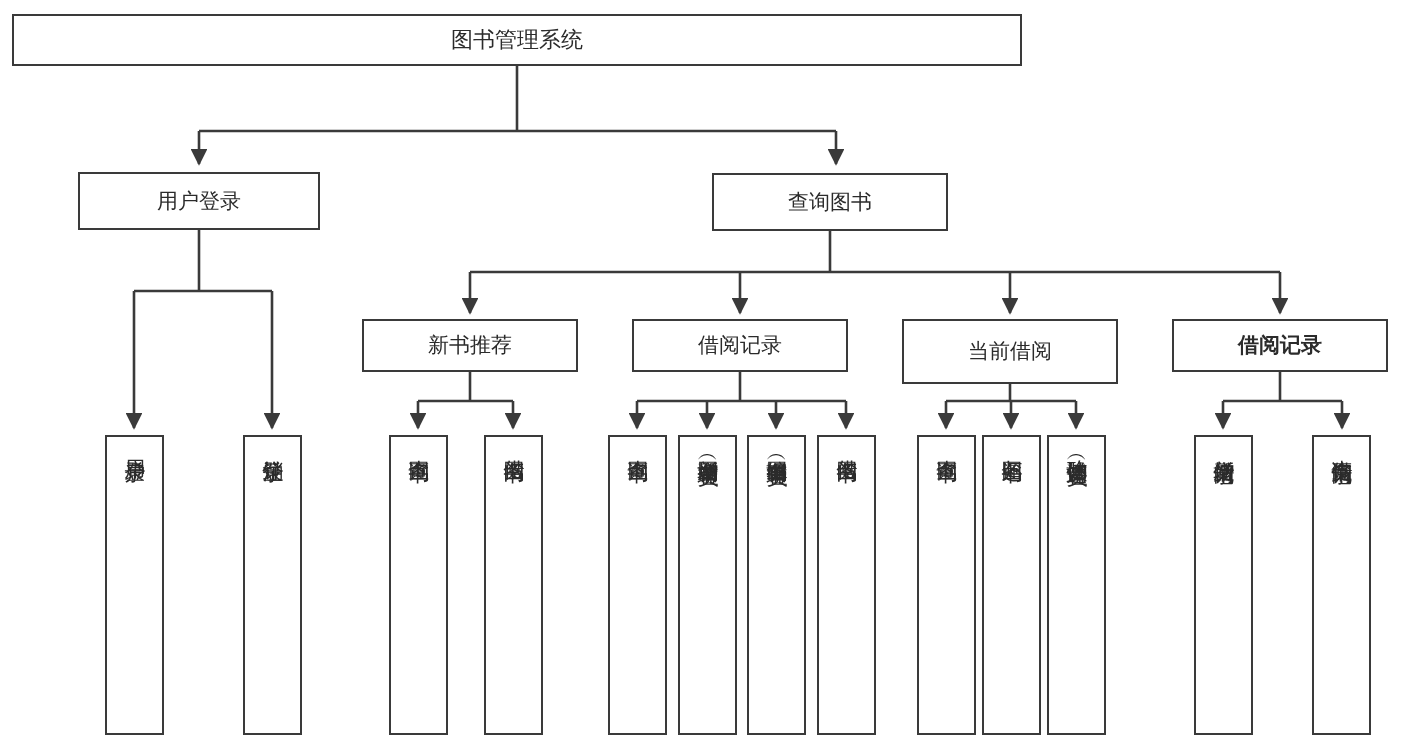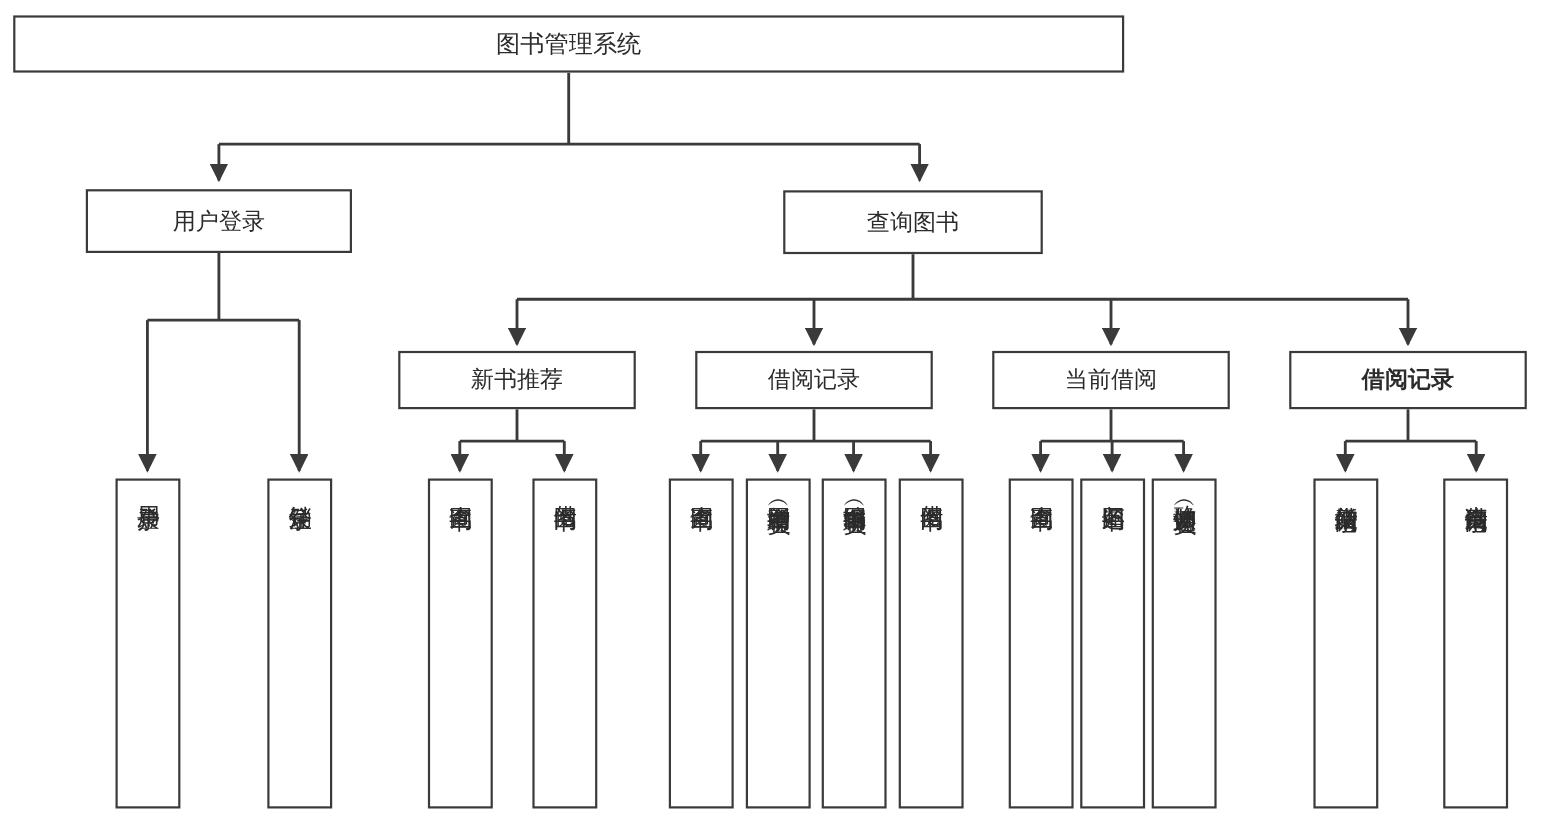--- a/index.html
+++ b/index.html
@@ -136,21 +136,21 @@
   </div>
 
   <div class="node h" style="left:362px; top:319px; width:216px; height:53px;text-align:center;">
     <span>新书推荐</span>
   </div>
 
   <div class="node h" style="left:632px; top:319px; width:216px; height:53px;">
     <span>借阅记录</span>
   </div>
 
-  <div class="node h" style="left:902px; top:319px; width:216px; height:53px;">
+  <div class="node h" style="left:902px; top:319px; width:216px; height:65px;">
     <span>当前借阅</span>
   </div>
 
   <div class="node h" style="left:1172px; top:319px; width:216px; height:53px;font-weight:bold;">
     <span>借阅记录</span>
   </div>
 
   <div class="node v" style="left:105px; top:435px; width:59px; height:300px;">
     <span class="vtext">用户登录</span>
   </div>

